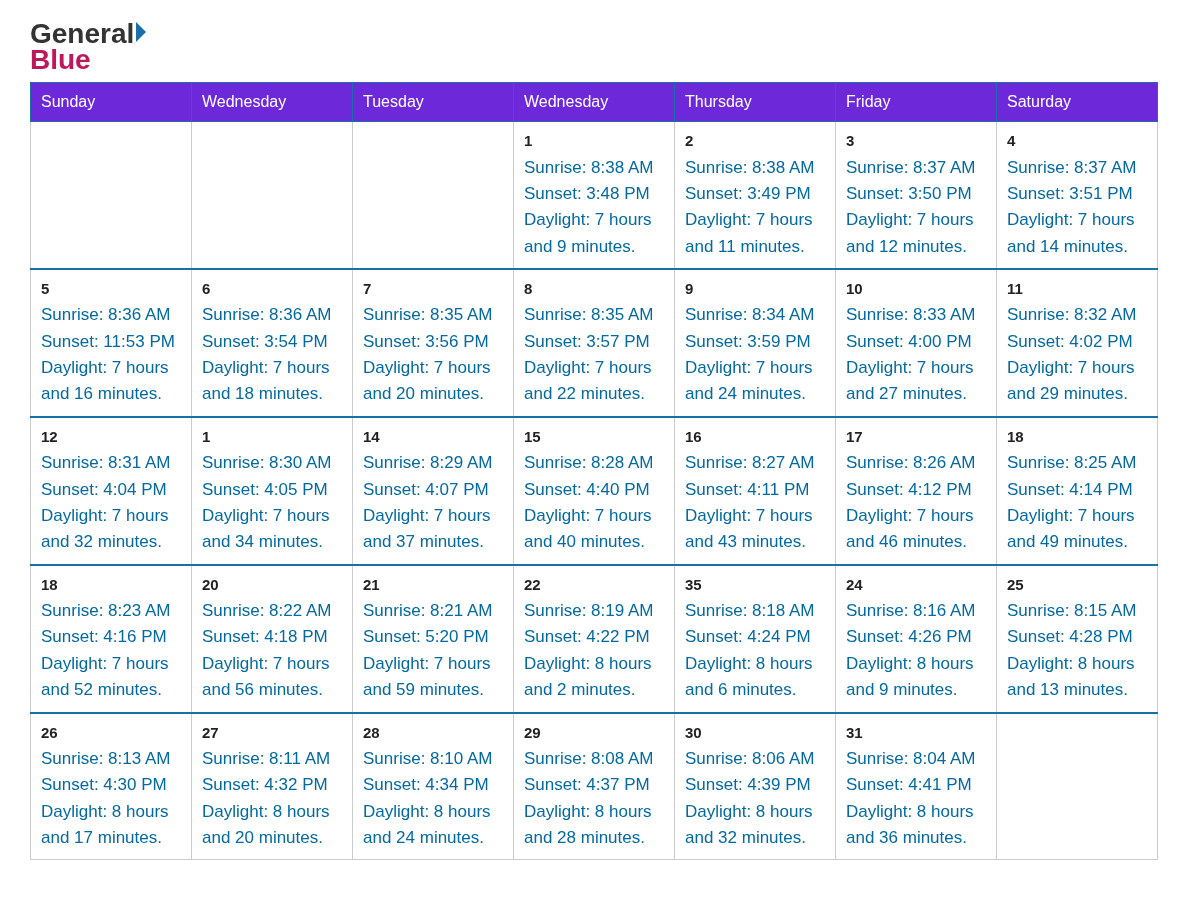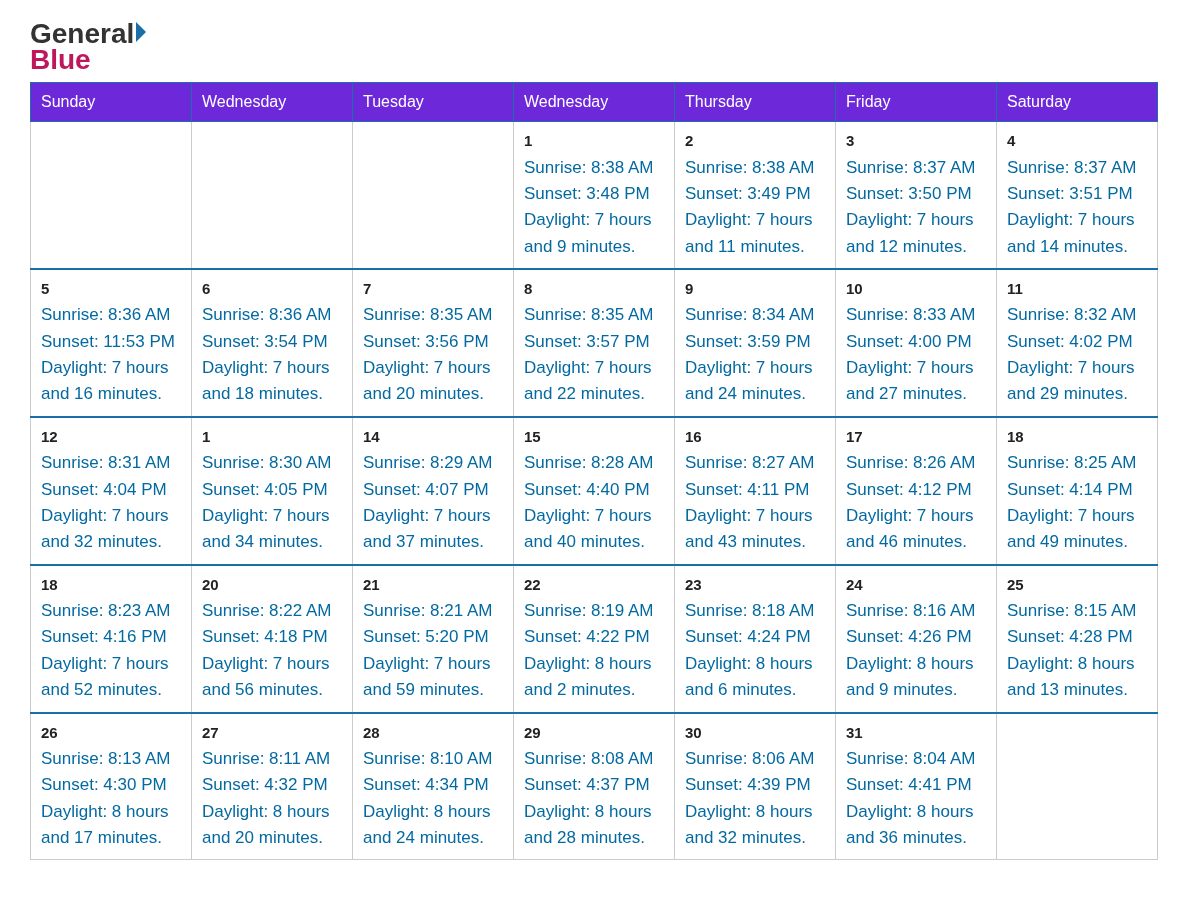--- a/index.html
+++ b/index.html
@@ -263,21 +263,21 @@
 Sunset: 5:20 PM
 Daylight: 7 hours and 59 minutes.</div>
         </td>
         <td>
           <span class="day-number">22</span>
           <div class="day-info">Sunrise: 8:19 AM
 Sunset: 4:22 PM
 Daylight: 8 hours and 2 minutes.</div>
         </td>
         <td>
-          <span class="day-number">23</span>
+          <span class="day-number">35</span>
           <div class="day-info">Sunrise: 8:18 AM
 Sunset: 4:24 PM
 Daylight: 8 hours and 6 minutes.</div>
         </td>
         <td>
           <span class="day-number">24</span>
           <div class="day-info">Sunrise: 8:16 AM
 Sunset: 4:26 PM
 Daylight: 8 hours and 9 minutes.</div>
         </td>

